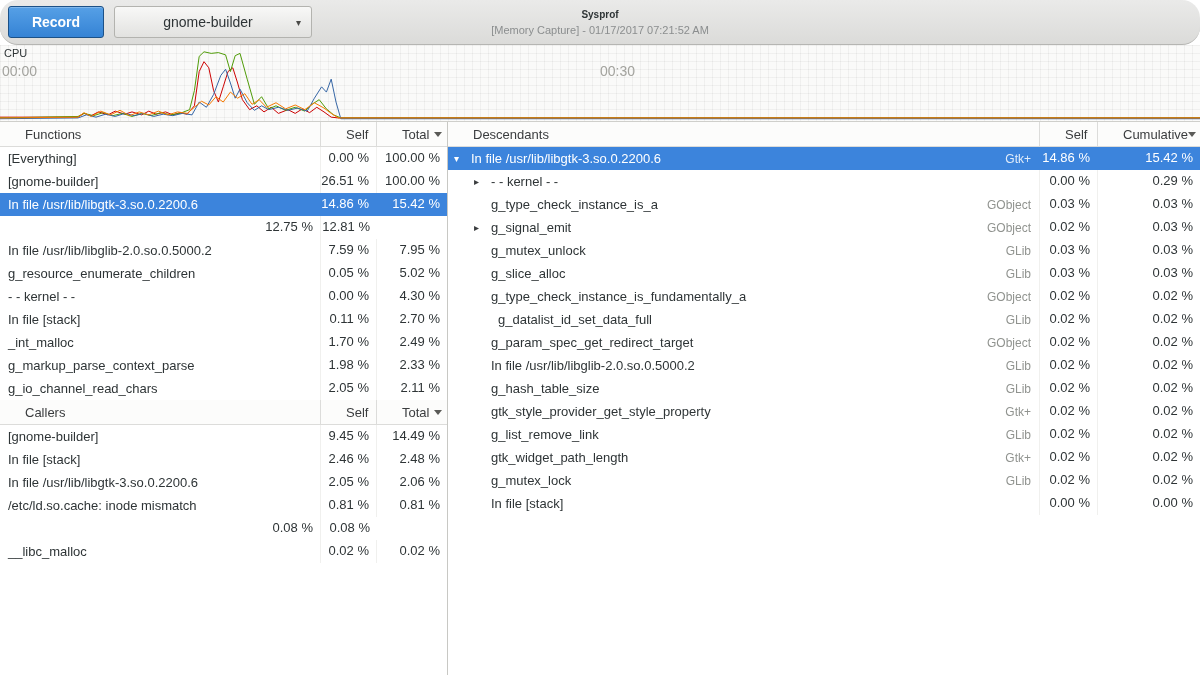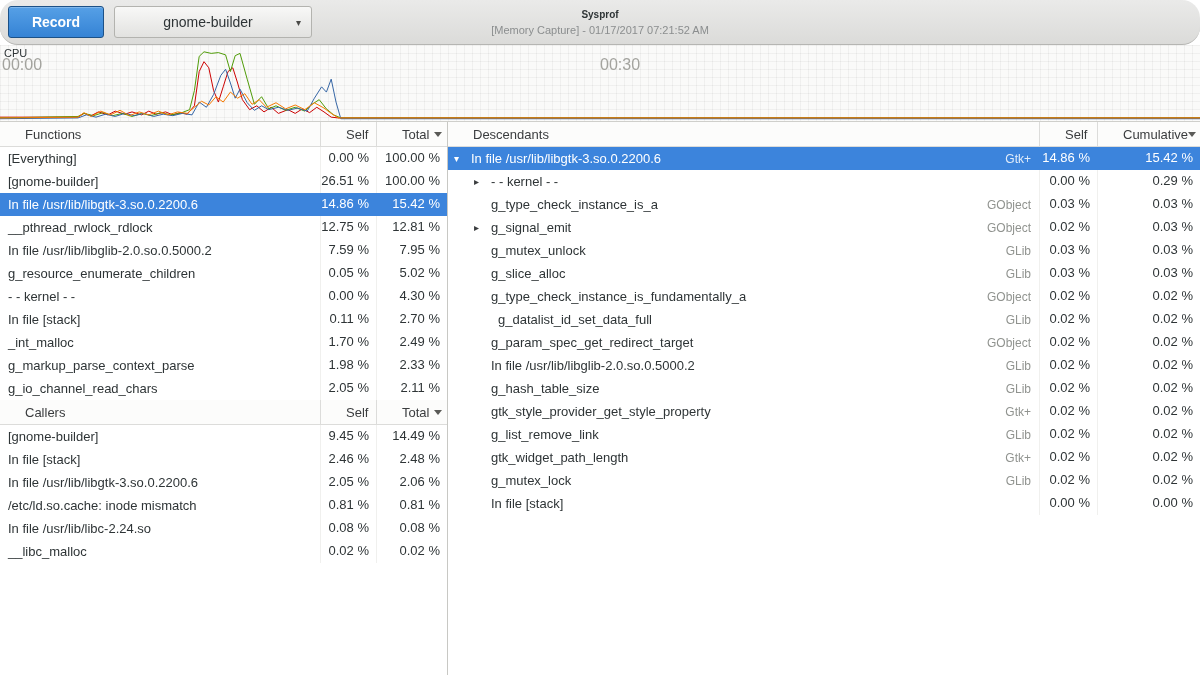--- a/index.html
+++ b/index.html
@@ -45,21 +45,21 @@
     height:77px; flex:none; position:relative;
     background-color:#fafaf9;
     background-image:
       linear-gradient(rgba(70,70,70,0.055) 1px, transparent 1px),
       linear-gradient(90deg, rgba(70,70,70,0.055) 1px, transparent 1px);
     background-size:8px 8px;
     border-bottom:1px solid #cfcfcb;
   }
   .cpu-graph svg { position:absolute; left:0; top:0; width:100%; height:100%; }
   .cpu-label { position:absolute; left:4px; top:2px; font-size:11px; color:#2e3436; }
-  .time { position:absolute; top:11px; font-size:16px; color:#a3a39e; }
+  .time { position:absolute; top:18px; font-size:14px; color:#a3a39e; }
   .time.t0 { left:2px; }
   .time.t30 { left:600px; }
 
   
   .main { flex:1; display:flex; min-height:0; background:#fff; }
   .left-pane { flex:0 0 448px; border-right:1px solid #c8c8c4; display:flex; flex-direction:column; background:#fff; }
   .right-pane { flex:1; display:flex; flex-direction:column; background:#fff; }
 
   .thead {
     display:grid; grid-template-columns:1fr 56px 70px;
@@ -152,21 +152,20 @@
             <div class="cell c-name">[gnome-builder]</div>
             <div class="cell c-num">26.51 %</div>
             <div class="cell c-num c-last">100.00 %</div>
           </div>
           <div class="trow selected">
             <div class="cell c-name">In file /usr/lib/libgtk-3.so.0.2200.6</div>
             <div class="cell c-num">14.86 %</div>
             <div class="cell c-num c-last">15.42 %</div>
           </div>
           <div class="trow">
-            <div class="cell c-name">__pthread_rwlock_rdlock</div>
             <div class="cell c-num">12.75 %</div>
             <div class="cell c-num c-last">12.81 %</div>
           </div>
           <div class="trow">
             <div class="cell c-name">In file /usr/lib/libglib-2.0.so.0.5000.2</div>
             <div class="cell c-num">7.59 %</div>
             <div class="cell c-num c-last">7.95 %</div>
           </div>
           <div class="trow">
             <div class="cell c-name">g_resource_enumerate_children</div>
@@ -227,21 +226,20 @@
             <div class="cell c-name">In file /usr/lib/libgtk-3.so.0.2200.6</div>
             <div class="cell c-num">2.05 %</div>
             <div class="cell c-num c-last">2.06 %</div>
           </div>
           <div class="trow">
             <div class="cell c-name">/etc/ld.so.cache: inode mismatch</div>
             <div class="cell c-num">0.81 %</div>
             <div class="cell c-num c-last">0.81 %</div>
           </div>
           <div class="trow">
-            <div class="cell c-name">In file /usr/lib/libc-2.24.so</div>
             <div class="cell c-num">0.08 %</div>
             <div class="cell c-num c-last">0.08 %</div>
           </div>
           <div class="trow">
             <div class="cell c-name">__libc_malloc</div>
             <div class="cell c-num">0.02 %</div>
             <div class="cell c-num c-last">0.02 %</div>
           </div>
         </div>
     </div>

